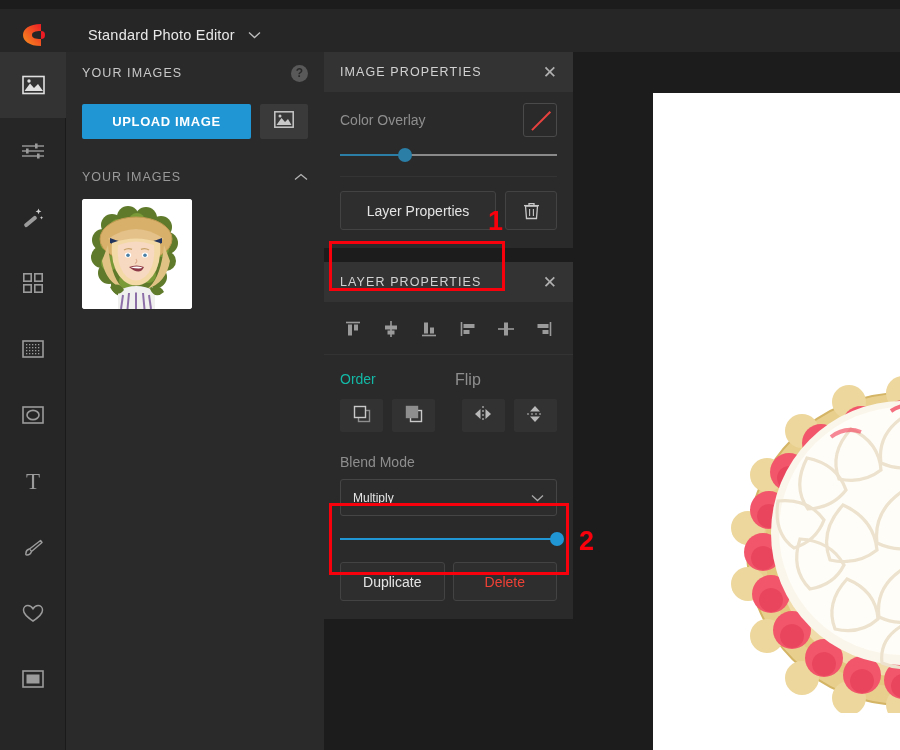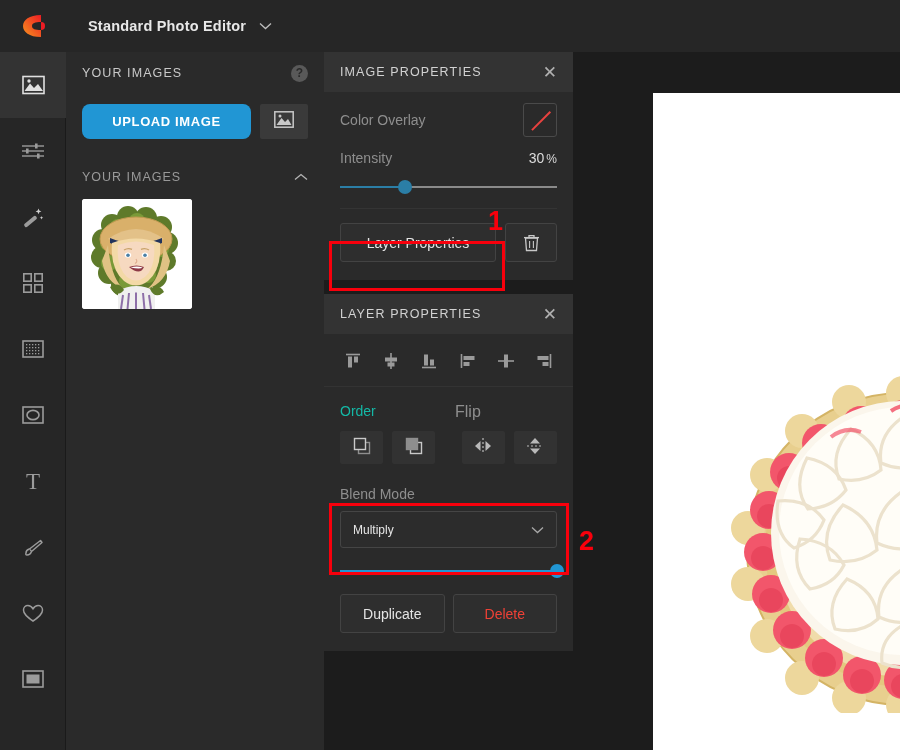--- a/index.html
+++ b/index.html
@@ -6,22 +6,22 @@
   html, body {
     width: 900px; height: 750px;
     background: #1c1c1c;
     font-family: "Liberation Sans", sans-serif;
     overflow: hidden;
   }
   .app { position: relative; width: 900px; height: 750px; background: #1c1c1c; }
 
   
   .topbar {
-    position: absolute; left: 0; top: 0; width: 900px; height: 52px;
-    background: #262626; display: flex;  font-weight: bold;
+    position: absolute; left: 0; top: 9px; width: 900px; height: 52px;
+    background: #262626; display: flex; 
   }
   .logo-wrap { width: 66px; height: 52px; display: flex; align-items: center; justify-content: center; }
   .logo { width: 26px; height: 26px; display: block; }
   .app-title-wrap { display: flex; align-items: center; gap: 13px; padding-left: 22px; }
   .app-title { color: #e8e8e8; font-size: 14.5px; letter-spacing: .2px; }
   .chev-down { color: #bdbdbd; font-size: 11px; line-height: 1; display:block; }
 
   
   .rail {
     position: absolute; left: 0; top: 52px; width: 66px; height: 698px;
@@ -49,21 +49,21 @@
   .help-icon {
     width: 17px; height: 17px; border-radius: 50%; background: #595959;
     color: #2a2a2a; font-size: 12px; font-weight: bold;
     display: flex; align-items: center; justify-content: center;
   }
   .upload-row { display: flex; gap: 9px; padding: 10px 16px 0 16px; }
   .upload-btn {
     flex: 1; height: 35px; background: #2196d4; color: #fff;
     font-size: 13px; font-weight: bold; letter-spacing: .6px;
     display: flex; align-items: center; justify-content: center;
-    border: none; border-radius: 8px; cursor: pointer;
+    border: none; border-radius: 2px; cursor: pointer;
     font-family: "Liberation Sans", sans-serif;
   }
   .upload-alt {
     width: 48px; height: 35px; background: #3a3a3a; border-radius: 2px;
     display: flex; align-items: center; justify-content: center; color: #c8c8c8; cursor: pointer;
   }
   .section-head {
     display: flex; align-items: center; justify-content: space-between;
     padding: 0 16px; height: 32px; margin-top: 22px;
   }
@@ -436,24 +436,20 @@
         <span class="ttl">IMAGE PROPERTIES</span>
         <span class="close-x">✕</span>
       </div>
 
       <div class="row-label-ctrl">
         <span class="lbl">Color Overlay</span>
         <span class="swatch-none"></span>
       </div>
 
       <div class="slider-block">
-        <div class="slider-top">
-          <span class="lbl">Intensity</span>
-          <span class="slider-val"><span>30</span><span class="pct">%</span></span>
-        </div>
         <div class="track">
           <div class="track-bg"></div>
           <div class="track-fill fill dim" id="intensity-fill" style="width: 30%;"></div>
           <div class="knob dim" id="intensity-knob" style="left: 30%;"></div>
         </div>
         <div class="divider"></div>
       </div>
 
       <div class="btn-row">
         <div class="btn-outline grow">Layer Properties</div>

